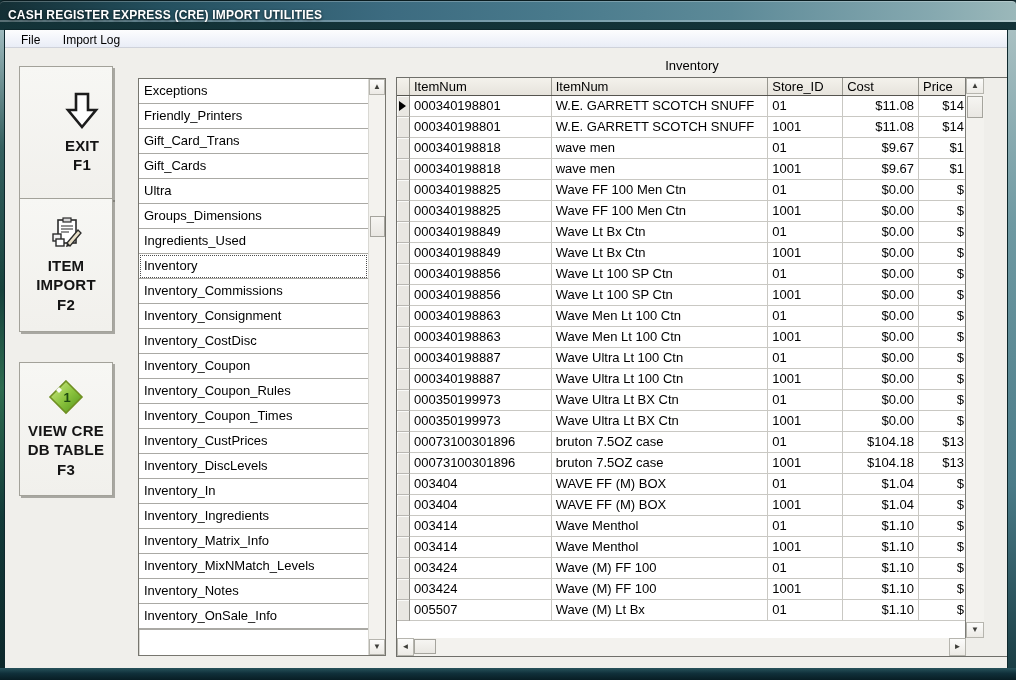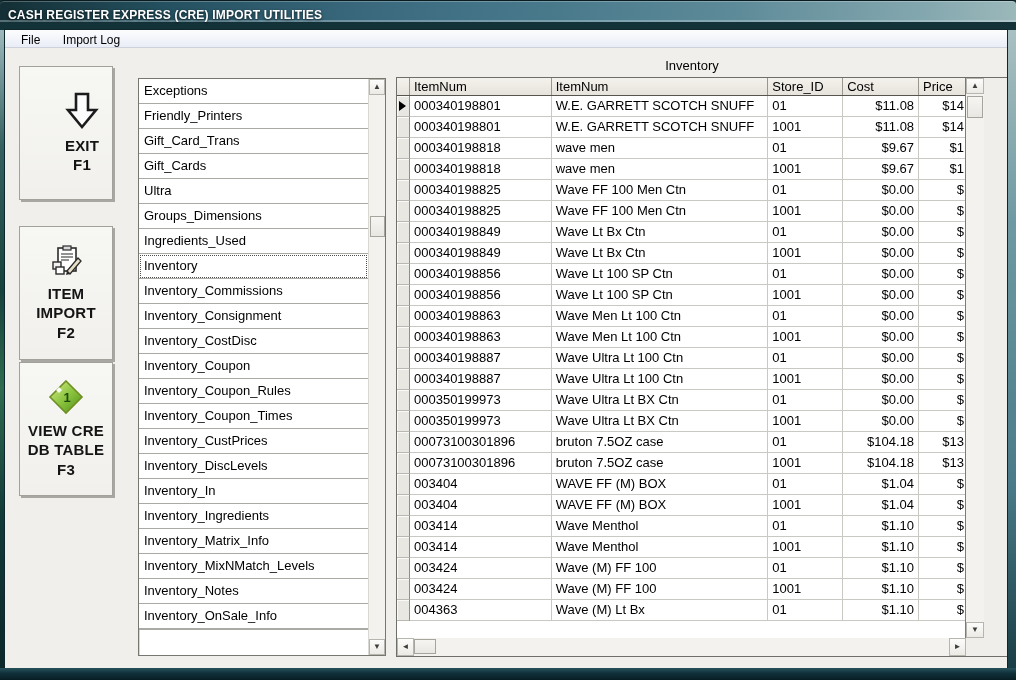--- a/index.html
+++ b/index.html
@@ -35,21 +35,21 @@
     line-height:17px; cursor:default; }
   .menu-item:first-child { margin-left:7px; }
 
   
   .side-btn { position:absolute; left:14px; width:94px; height:134px;
     background:linear-gradient(180deg,#f7f7f4 0%,#f1f0ec 100%);
     border:1px solid #a3a29a; box-shadow:2px 2px 0 rgba(96,96,88,.5);
     display:flex; flex-direction:column; align-items:center; justify-content:center;
     cursor:pointer; }
   .btn-exit   { top:36px;padding-left:32px;  }
-  .btn-import { top:196px; }
+  .btn-import { top:168px; }
   .btn-view   { top:332px; }
   .side-btn .icon { margin-bottom:6px; line-height:0; }
   .btn-label { font-size:15px; font-weight:bold; color:#141414; text-align:center;
     line-height:1.3; letter-spacing:.2px; }
 
   
   .db-title { position:absolute; left:131px; top:29px; width:252px; height:16px;
     text-align:center; font-size:13px; color:#000;margin-top:38px; }
   .listbox { position:absolute; left:133px; top:48px; width:248px; height:578px;
     background:#ffffff; border:1px solid #77766f;
@@ -406,21 +406,21 @@
             <div class="grid-row">
               <div class="g-ind"></div>
               <div class="g-cell c0">003424</div>
               <div class="g-cell c1">Wave (M) FF 100</div>
               <div class="g-cell c2">1001</div>
               <div class="g-cell c3">$1.10</div>
               <div class="g-cell c4">$</div>
             </div>
             <div class="grid-row">
               <div class="g-ind"></div>
-              <div class="g-cell c0">004363</div>
+              <div class="g-cell c0">005507</div>
               <div class="g-cell c1">Wave (M) Lt Bx</div>
               <div class="g-cell c2">01</div>
               <div class="g-cell c3">$1.10</div>
               <div class="g-cell c4">$</div>
             </div>
           </div>
       </div>
 
       <div class="grid-vsb">
         <div class="sb-btn up">▲</div>

